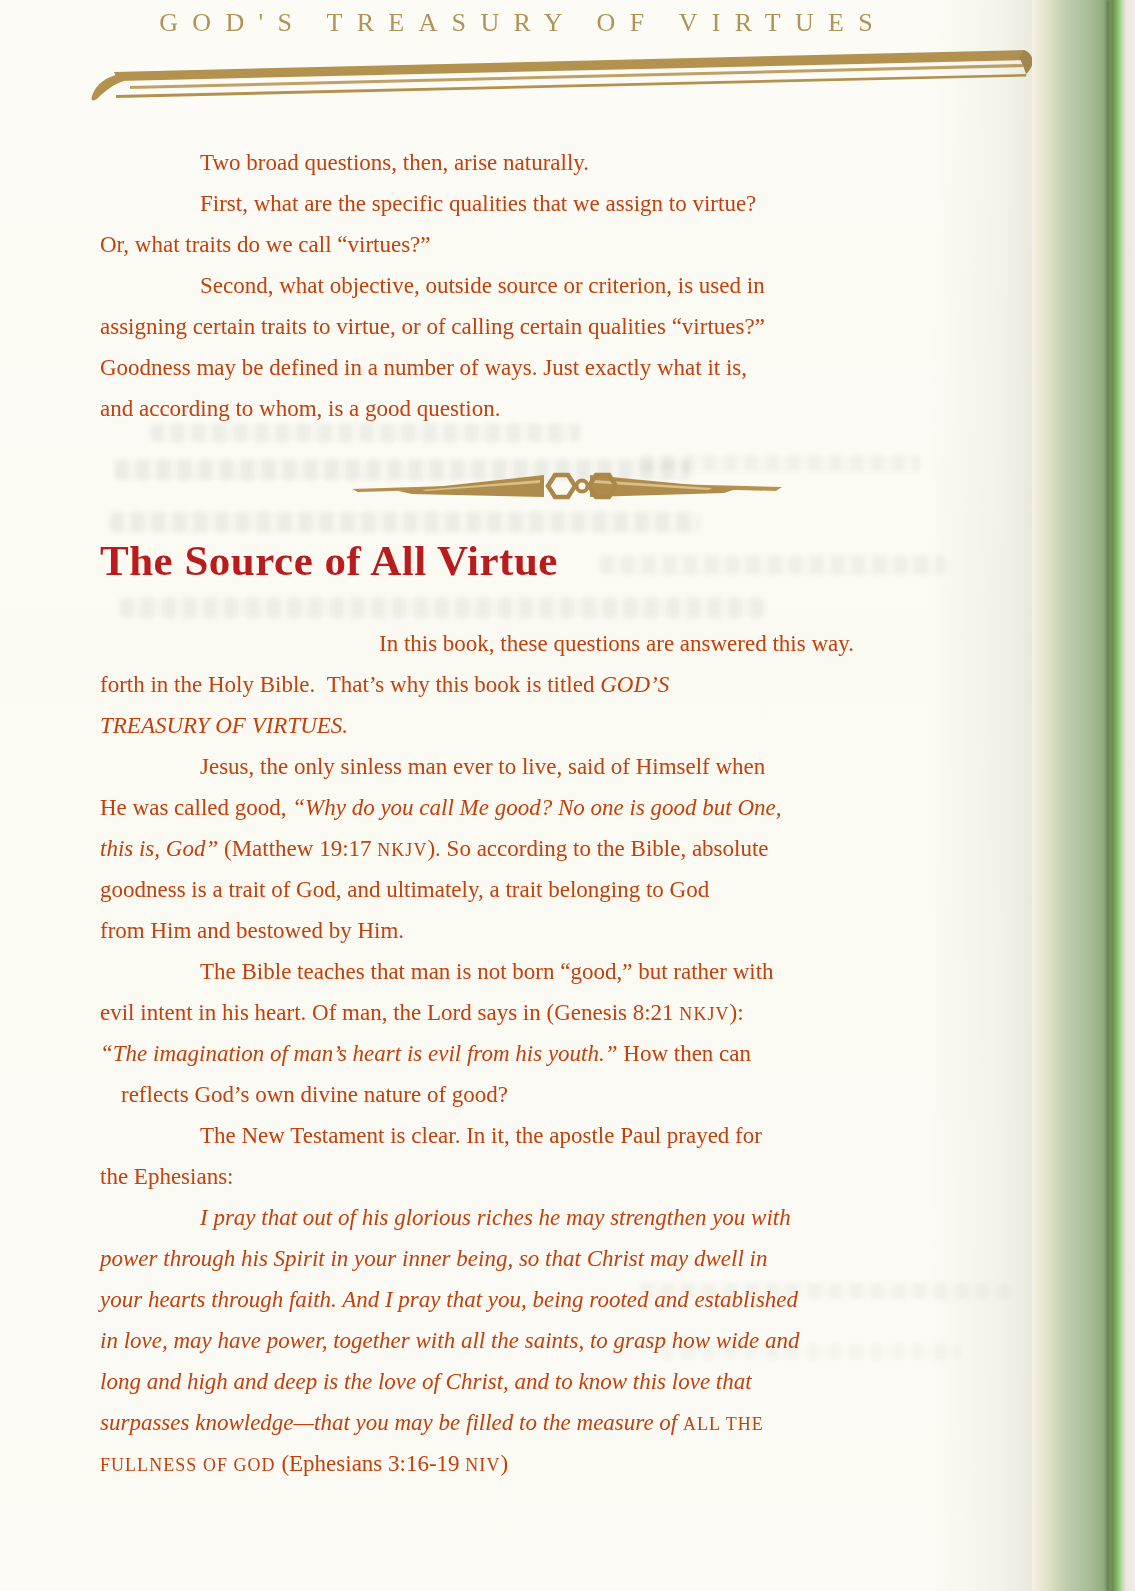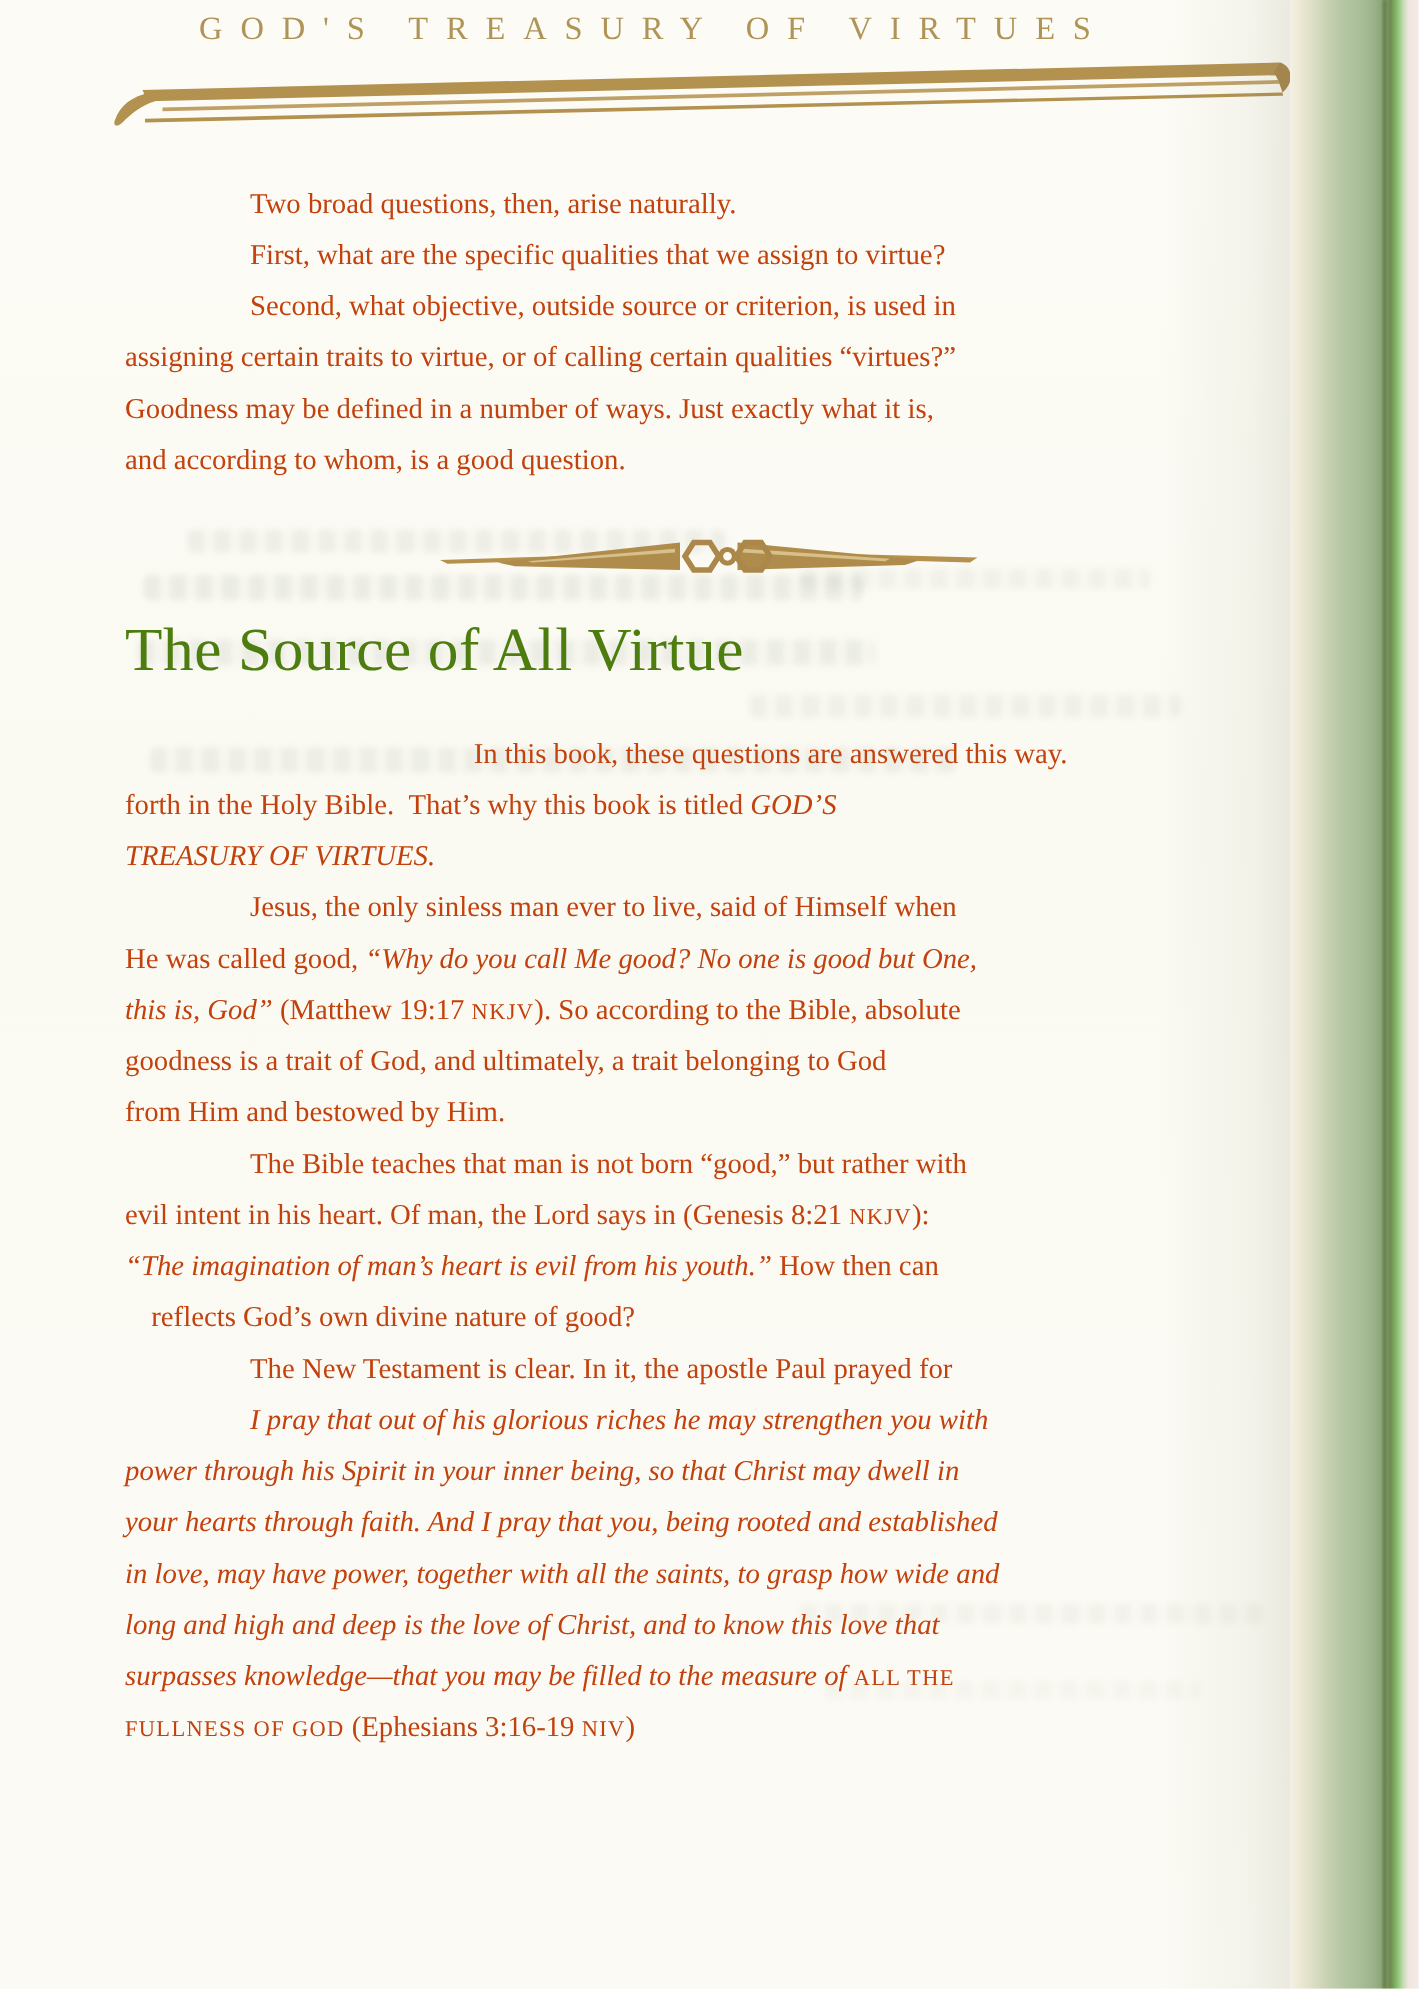--- a/index.html
+++ b/index.html
@@ -45,22 +45,22 @@
   .line{
     white-space:nowrap;height:41px;line-height:41px;font-size:23px;
     color:#c2410c;overflow:visible;
   }
   .line.indent{padding-left:100px;}
   .r-n{font-style:normal;}
   .r-i{font-style:italic;}
   .r-sc{font-style:normal;font-size:0.78em;letter-spacing:0.06em;}
   .divider-wrap{margin:40px auto 0 auto;width:430px;height:34px;}
   .section-heading{
-    margin:34px 0 0 0;padding:0;color:#4d7c0f;font-size:49px;line-height:48px;
-    font-weight:normal;letter-spacing:0.5px;
+    margin:34px 0 0 0;padding:0;color:#b91c1c;font-size:43px;line-height:48px;
+    font-weight:bold;letter-spacing:0.5px;
     font-family:"Liberation Serif","DejaVu Serif",serif;
   }
   .main-block{margin-top:38px;}
 </style>
 </head>
 <body>
 
 <div class="running-head">GOD'S TREASURY OF VIRTUES</div>
 
 <div class="rule-wrap">
@@ -84,20 +84,21 @@
 <div class="ghost" style="left:110px;top:512px;width:590px;height:20px;opacity:.60;"></div>
 <div class="ghost" style="left:600px;top:556px;width:345px;height:18px;opacity:.45;"></div>
 <div class="ghost" style="left:120px;top:598px;width:645px;height:20px;opacity:.55;"></div>
 <div class="ghost" style="left:640px;top:1283px;width:370px;height:16px;opacity:.35;"></div>
 <div class="ghost" style="left:660px;top:1345px;width:300px;height:14px;opacity:.25;"></div>
 
 <main class="page-body">
   <div class="textblock">
       <div class="line indent end" style="word-spacing: 0px; letter-spacing: normal;"><span class="r-n">Two broad questions, then, arise naturally.</span></div>
       <div class="line indent" style="word-spacing: 0px; letter-spacing: normal;"><span class="r-n">First, what are the specific qualities that we assign to virtue?</span></div>
+      <div class="line end" style="word-spacing: 0px; letter-spacing: normal;"><span class="r-n">Or, what traits do we call “virtues?”</span></div>
       <div class="line indent" style="word-spacing: 0px; letter-spacing: normal;"><span class="r-n">Second, what objective, outside source or criterion, is used in</span></div>
       <div class="line" style="word-spacing: 0px; letter-spacing: normal;"><span class="r-n">assigning certain traits to virtue, or of calling certain qualities “virtues?”</span></div>
       <div class="line" style="word-spacing: 0px; letter-spacing: normal;"><span class="r-n">Goodness may be defined in a number of ways. Just exactly what it is,</span></div>
       <div class="line end" style="word-spacing: 0px; letter-spacing: normal;"><span class="r-n">and according to whom, is a good question.</span></div>
     </div>
 
   <div class="divider-wrap">
     <svg width="430" height="34" viewBox="0 0 430 34" xmlns="http://www.w3.org/2000/svg">
 
       <polygon points="0,20 190,14 190,18 6,23" fill="#b6914e"></polygon>
@@ -124,20 +125,21 @@
       <div class="line indent" style="word-spacing: 0px; letter-spacing: normal;"><span class="r-n">Jesus, the only sinless man ever to live, said of Himself when</span></div>
       <div class="line" style="word-spacing: 0px; letter-spacing: normal;"><span class="r-n">He was called good, </span><span class="r-i">“Why do you call Me good? No one is good but One,</span></div>
       <div class="line" style="word-spacing: 0px; letter-spacing: normal;"><span class="r-i">this is, God”</span><span class="r-n"> (Matthew 19:17 </span><span class="r-sc">NKJV</span><span class="r-n">). So according to the Bible, absolute</span></div>
       <div class="line" style="word-spacing: 0px; letter-spacing: normal;"><span class="r-n">goodness is a trait of God, and ultimately, a trait belonging to God</span></div>
       <div class="line end" style="word-spacing: 0px; letter-spacing: normal;"><span class="r-n">from Him and bestowed by Him.</span></div>
       <div class="line indent" style="word-spacing: 0px; letter-spacing: normal;"><span class="r-n">The Bible teaches that man is not born “good,” but rather with</span></div>
       <div class="line" style="word-spacing: 0px; letter-spacing: normal;"><span class="r-n">evil intent in his heart. Of man, the Lord says in (Genesis 8:21 </span><span class="r-sc">NKJV</span><span class="r-n">):</span></div>
       <div class="line" style="word-spacing: 0px; letter-spacing: normal;"><span class="r-i">“The imagination of man’s heart is evil from his youth.”</span><span class="r-n"> How then can</span></div>
       <div class="line end" style="word-spacing: 0px; letter-spacing: normal; margin-left: 21px;"><span class="r-n">reflects God’s own divine nature of good?</span></div>
       <div class="line indent" style="word-spacing: 0px; letter-spacing: normal;"><span class="r-n">The New Testament is clear. In it, the apostle Paul prayed for</span></div>
+      <div class="line end" style="word-spacing: 0px; letter-spacing: normal;"><span class="r-n">the Ephesians:</span></div>
       <div class="line indent" style="word-spacing: 0px; letter-spacing: normal;"><span class="r-i">I pray that out of his glorious riches he may strengthen you with</span></div>
       <div class="line" style="word-spacing: 0px; letter-spacing: normal;"><span class="r-i">power through his Spirit in your inner being, so that Christ may dwell in</span></div>
       <div class="line" style="word-spacing: 0px; letter-spacing: normal;"><span class="r-i">your hearts through faith. And I pray that you, being rooted and established</span></div>
       <div class="line" style="word-spacing: 0px; letter-spacing: normal;"><span class="r-i">in love, may have power, together with all the saints, to grasp how wide and</span></div>
       <div class="line" style="word-spacing: 0px; letter-spacing: normal;"><span class="r-i">long and high and deep is the love of Christ, and to know this love that</span></div>
       <div class="line" style="word-spacing: 0px; letter-spacing: normal;"><span class="r-i">surpasses knowledge—that you may be filled to the measure of </span><span class="r-sc">ALL THE</span></div>
       <div class="line end" style="word-spacing: 0px; letter-spacing: normal;"><span class="r-sc">FULLNESS OF GOD</span><span class="r-n"> (Ephesians 3:16-19 </span><span class="r-sc">NIV</span><span class="r-n">)</span></div>
     </div>
 </main>
 

